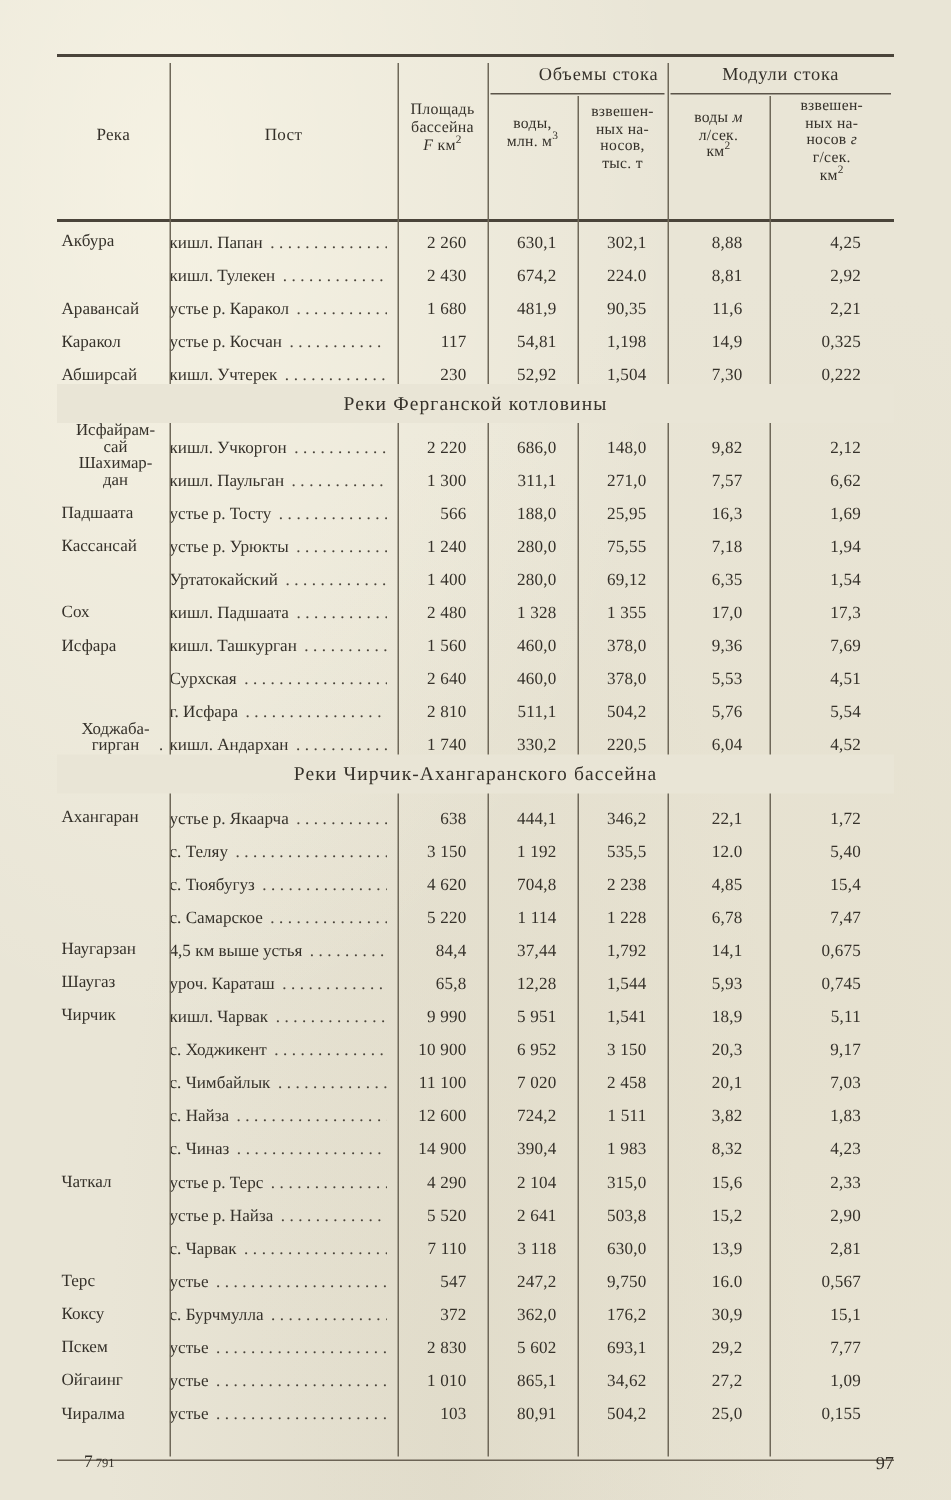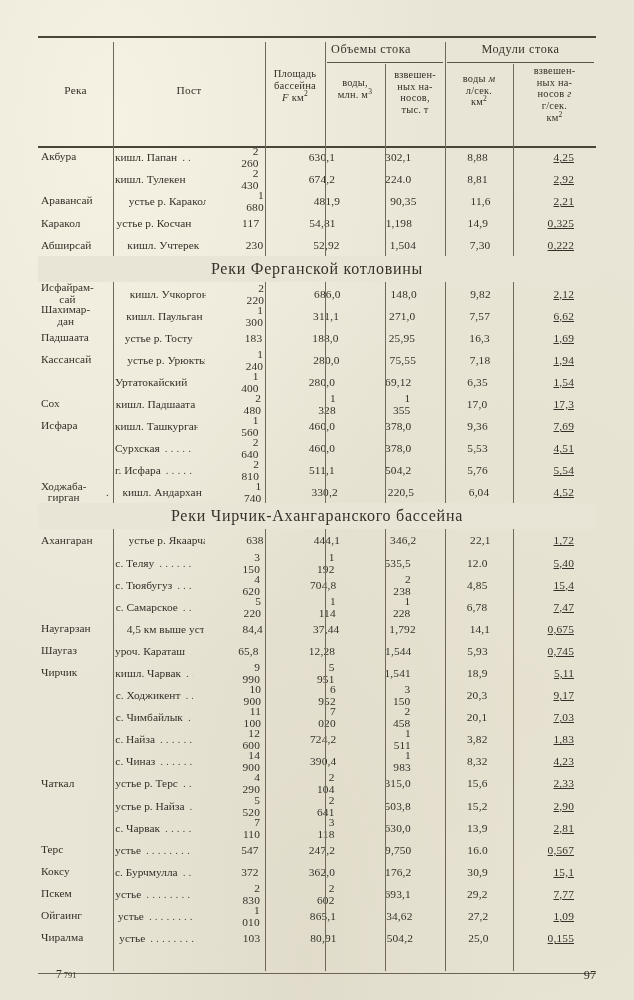--- a/index.html
+++ b/index.html
@@ -68,21 +68,21 @@
   .head-cell {
     position: absolute;
     text-align: center;
     line-height: 1.12;
     font-size: 11.4px;
     letter-spacing: .2px;
   }
   .head-river  { left: 0;    top: 48px;  width: 75px; }
   .head-post   { left: 75px; top: 48px;  width: 152px; }
   .head-area   { left: 227px;top: 32px;  width: 60px; font-size: 10.6px;}
-  .head-grp1   { left: 273px;top: 7px;   width: 120px; font-size: 12.2px; letter-spacing:.55px;}
+  .head-grp1   { left: 301px;top: 7px;   width: 120px; font-size: 12.2px; letter-spacing:.55px;}
   .head-grp2   { left: 407px;top: 7px;   width: 151px; font-size: 12.2px; letter-spacing:.55px;}
   .head-water  { left: 287px;top: 41px;  width: 60px; font-size: 10.4px;}
   .head-sed    { left: 347px;top: 33px;  width: 60px; font-size: 10.4px;}
   .head-mwater { left: 407px;top: 37px;  width: 68px; font-size: 10.4px;}
   .head-msed   { left: 475px;top: 29px;  width: 83px; font-size: 10.4px;}
 
   .grp-underline {
     position: absolute;
     height: 0;
     border-top: 1.1px solid #5b5449;
@@ -101,22 +101,21 @@
 
   
   .body-area {
     position: relative;
     padding-top: 0;
   }
   .row {
     position: relative;
     height: 22.1px;
     display: flex;
-    align-items: center;
-    gap: 36px;
+    align-items: flex-end;
   }
   .c-river {
     width: 75px;
     padding-left: 3px;
     box-sizing: border-box;
     font-size: 11.4px;
     line-height: 1.02;
     white-space: pre-line;
     text-align: left;
   }
@@ -148,28 +147,28 @@
     box-sizing: border-box;
     text-align: right;
     padding-right: 14px;
     font-size: 11.4px;
     letter-spacing: .15px;
   }
   .c-area  { width: 60px; }
   .c-vol-w { width: 60px; }
   .c-vol-s { width: 60px; }
   .c-mod-w { width: 68px; padding-right: 18px;}
-  .c-mod-s { width: 83px; padding-right: 22px; text-decoration: underline;}
+  .c-mod-s { width: 83px; padding-right: 22px;}
 
   .section-title {
     height: 26px;
     display: flex;
     align-items: center;
     justify-content: center;
-    font-size: 16px;
+    font-size: 13px;
     letter-spacing: .75px;
     position: relative;
     z-index: 3;
   }
 
   .dotmark {
     position: absolute;
     left: 68px;
     font-size: 11px;
     line-height: 1;
@@ -345,21 +344,21 @@
           <div class="c-num c-vol-s">271,0</div>
           <div class="c-num c-mod-w">7,57</div>
           <div class="c-num c-mod-s">6,62</div>
         </div>
         <div class="row">
           <div class="c-river">Падшаата</div>
           <div class="c-post">
             <span class="post-txt">устье р. Тосту</span>
             <span class="leader">..............................</span>
           </div>
-          <div class="c-num c-area">183</div>
+          <div class="c-num c-area">566</div>
           <div class="c-num c-vol-w">188,0</div>
           <div class="c-num c-vol-s">25,95</div>
           <div class="c-num c-mod-w">16,3</div>
           <div class="c-num c-mod-s">1,69</div>
         </div>
         <div class="row">
           <div class="c-river">Кассансай</div>
           <div class="c-post">
             <span class="post-txt">устье р. Урюкты</span>
             <span class="leader">..............................</span>
@@ -637,21 +636,21 @@
           <div class="c-num c-mod-w">30,9</div>
           <div class="c-num c-mod-s">15,1</div>
         </div>
         <div class="row">
           <div class="c-river">Пскем</div>
           <div class="c-post">
             <span class="post-txt">устье</span>
             <span class="leader">..............................</span>
           </div>
           <div class="c-num c-area">2 830</div>
-          <div class="c-num c-vol-w">2 602</div>
+          <div class="c-num c-vol-w">5 602</div>
           <div class="c-num c-vol-s">693,1</div>
           <div class="c-num c-mod-w">29,2</div>
           <div class="c-num c-mod-s">7,77</div>
         </div>
         <div class="row">
           <div class="c-river">Ойгаинг</div>
           <div class="c-post">
             <span class="post-txt">устье</span>
             <span class="leader">..............................</span>
           </div>

